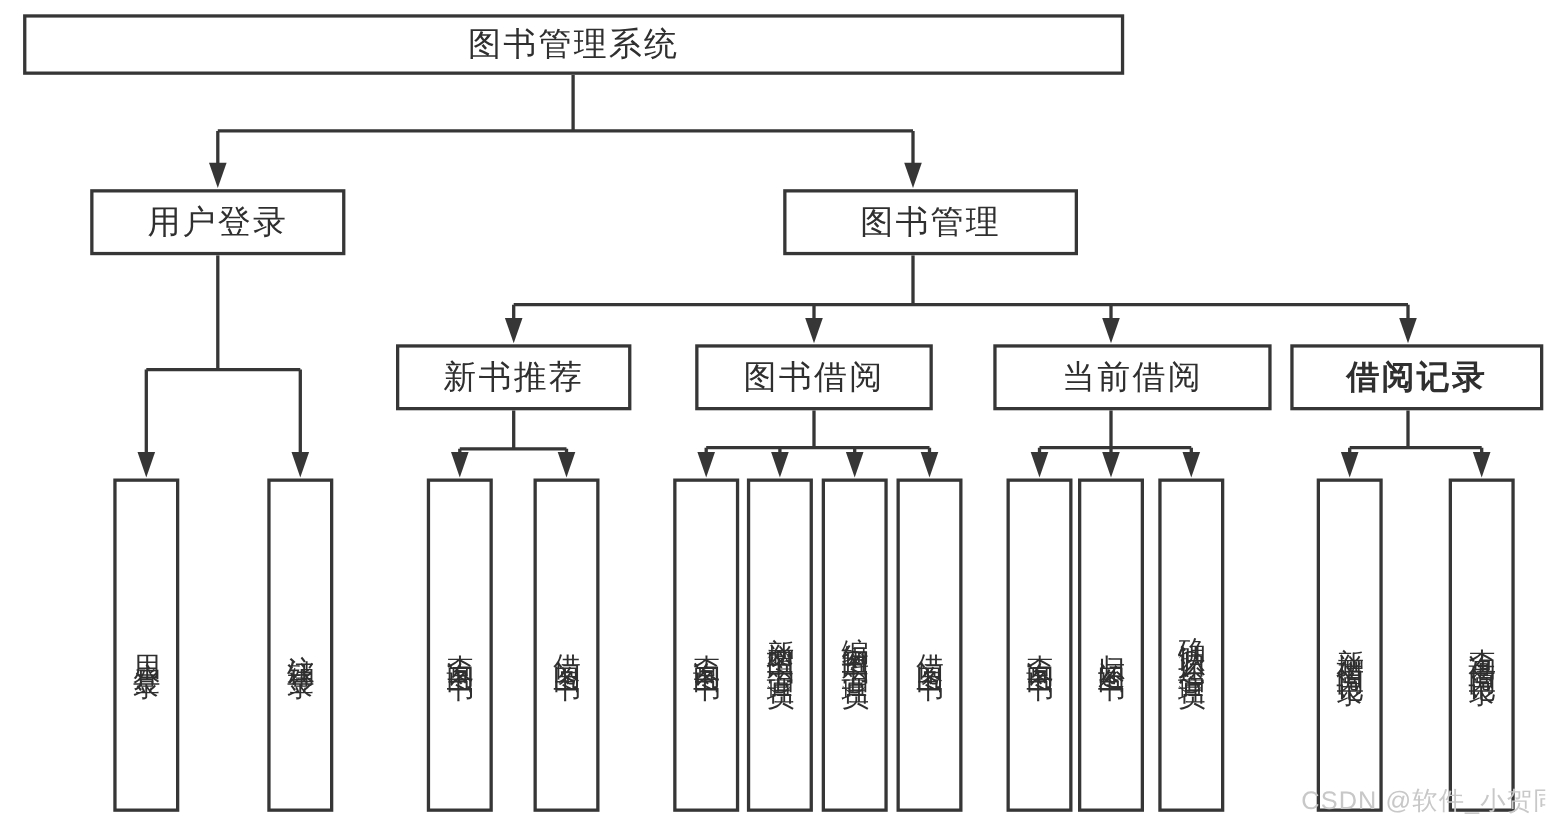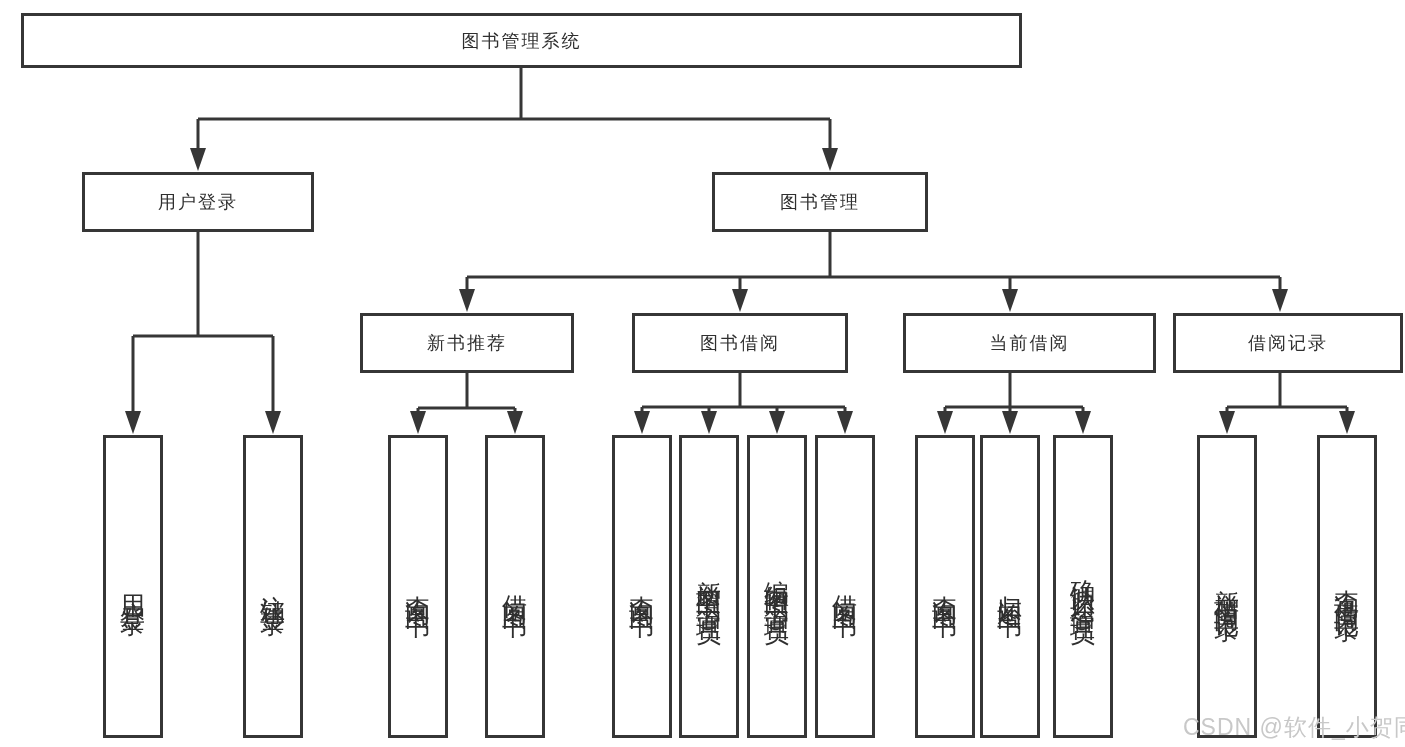--- a/index.html
+++ b/index.html
@@ -22,21 +22,21 @@
     position: absolute;
     box-sizing: border-box;
     background: #ffffff;
     border: 3px solid #363636;
     display: flex;
     align-items: center;
     justify-content: center;
     z-index: 1;
   }
   .node .h-label {
-    font-size: 18px;
+    font-size: 30px;
     letter-spacing: 2px;
     white-space: nowrap;
   }
   .leaf {
     top: 435px;
     width: 60px;
     height: 303px;
   }
   .leaf .v-label {
     writing-mode: vertical-rl;
@@ -103,34 +103,34 @@
     <polygon class="ahead" points="1339,411 1355,411 1347,434"></polygon>
   </svg>
 
   <div class="node root-node">
     <span class="h-label">图书管理系统</span>
   </div>
 
   <div class="node lvl2" style="left:82px;width:232px;">
     <span class="h-label">用户登录</span>
   </div>
-  <div class="node lvl2" style="left:712px;width:216px;">
+  <div class="node lvl2" style="left:712px;width:268px;">
     <span class="h-label">图书管理</span>
   </div>
 
   <div class="node lvl3" style="left:360px;width:214px;">
     <span class="h-label">新书推荐</span>
   </div>
   <div class="node lvl3" style="left:632px;width:216px;">
     <span class="h-label">图书借阅</span>
   </div>
   <div class="node lvl3" style="left:903px;width:253px;">
     <span class="h-label">当前借阅</span>
   </div>
-  <div class="node lvl3" style="left:1173px;width:230px;">
+  <div class="node lvl3" style="left:1173px;width:230px;font-weight:bold;">
     <span class="h-label">借阅记录</span>
   </div>
 
   <div class="node leaf" style="left:103px;">
     <span class="v-label">用户登录</span>
   </div>
   <div class="node leaf" style="left:243px;">
     <span class="v-label">注销登录</span>
   </div>
 

